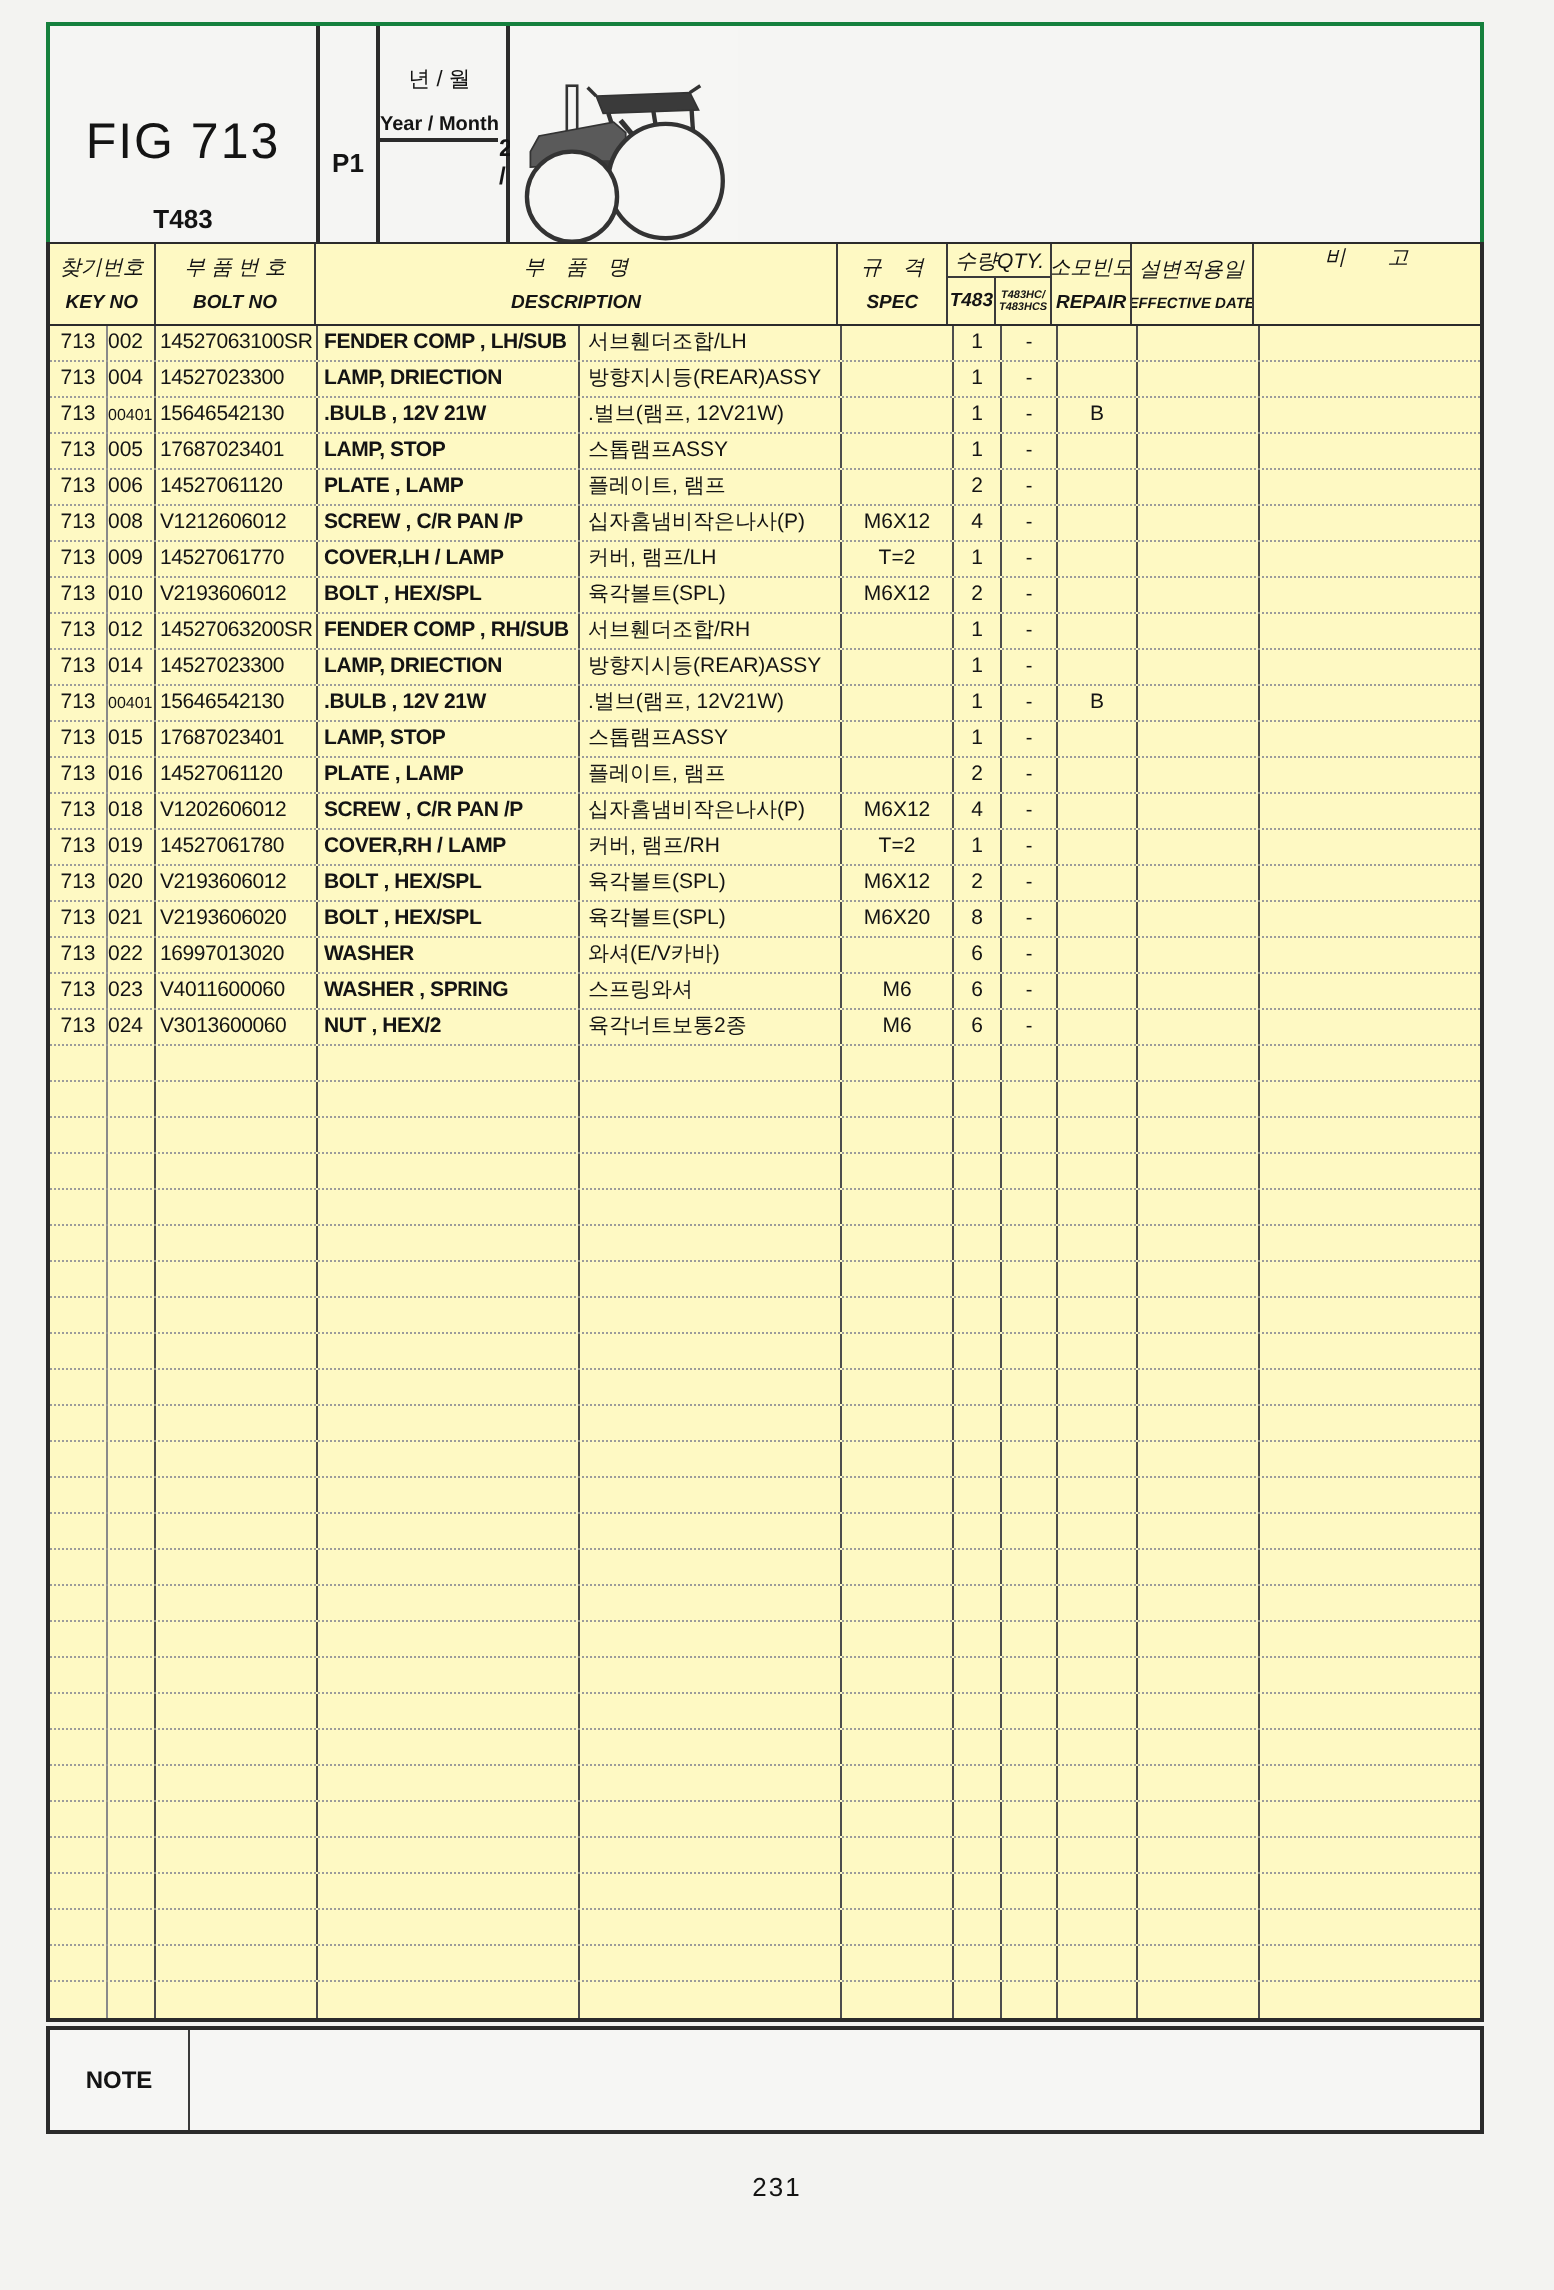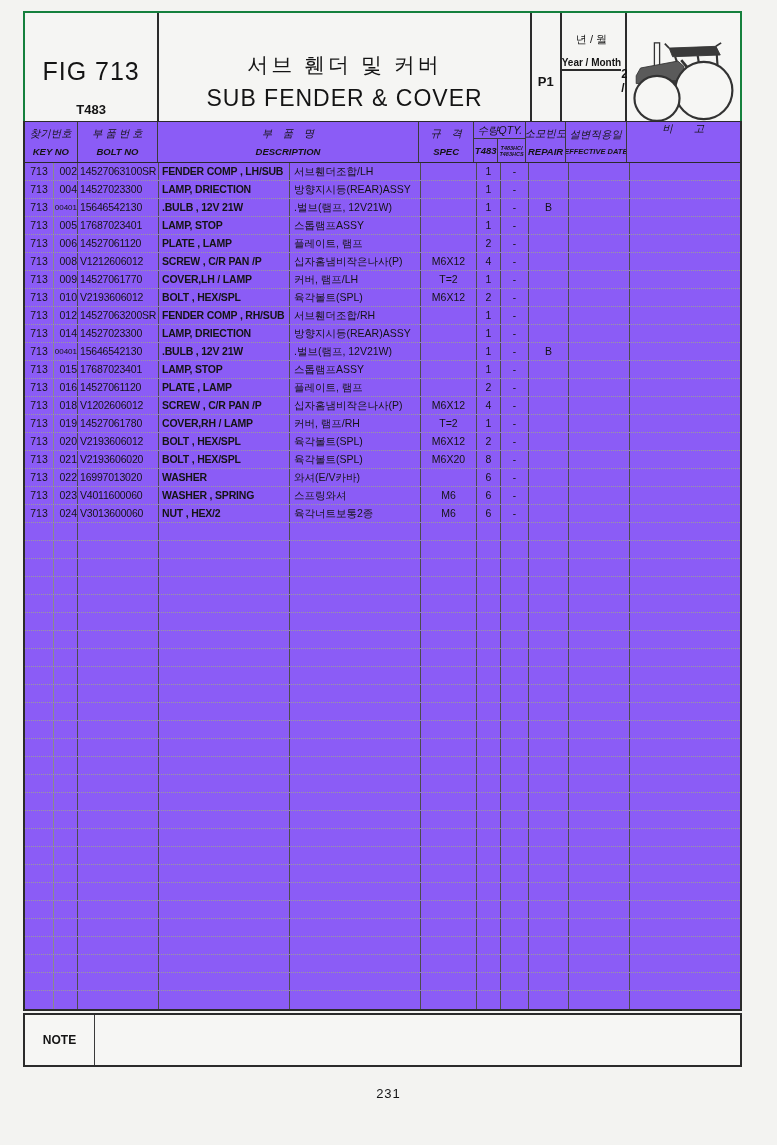--- a/index.html
+++ b/index.html
@@ -37,21 +37,21 @@
   .ym-ko{font-size:11px;margin-bottom:10px;}
   .ym-en{font-size:10px;font-weight:bold;white-space:nowrap;}
   .ym-bottom{flex:1;display:flex;align-items:center;justify-content:center;font-size:12px;font-weight:bold;}
   .cell-tractor{width:114px;display:flex;align-items:center;justify-content:center;background:#f6f6f4;}
   
   .table-box{
     position:absolute;left:23px;top:121px;
     width:719px;
     border:2px solid #2b2b2b;border-top-width:1px;
     box-sizing:border-box;
-    background:#8b5cf6;
+    background:#fef9c3;
   }
   .thead{display:flex;height:41px;border-bottom:1px solid #2b2b2b;box-sizing:border-box;}
   .th{box-sizing:border-box;border-right:1px solid #3a3a3a;display:flex;flex-direction:column;align-items:center;justify-content:space-evenly;overflow:hidden;}
   .th:last-child{border-right:none;}
   .th .ko{font-size:10.5px;font-style:italic;white-space:nowrap;}
   .th .en{font-size:9.5px;font-weight:bold;font-style:italic;white-space:nowrap;}
   .th-key{width:53px;}
   .th-part{width:81px;}
   .th-desc{width:262px;}
   .th-spec{width:56px;}
@@ -64,21 +64,21 @@
   .th-eff{width:61px;}
   .th-eff .en{font-size:7.5px;}
   .th-rem{width:114px;gap:40px;}
   
   .tbody{display:block;}
   .trow{display:flex;height:18px;box-sizing:border-box;border-bottom:1px dotted #9b9b9b;}
   .trow:last-child{border-bottom:none;}
   .td{box-sizing:border-box;border-right:1px solid #4d4d4d;line-height:17px;font-size:10.5px;white-space:nowrap;overflow:hidden;}
   .td:last-child{border-right:none;}
   .c-fig{width:29px;text-align:center;border-right:1px solid #8a8a8a;}
-  .c-key{width:24px;text-align:right;}
+  .c-key{width:24px;text-align:left;}
   .c-key.small{font-size:8px;}
   .c-part{width:81px;padding-left:2px;letter-spacing:-0.2px;}
   .c-den{width:131px;padding-left:3px;letter-spacing:-0.2px;font-weight:bold;}
   .c-dko{width:131px;padding-left:4px;font-size:10.5px;}
   .c-spec{width:56px;text-align:center;}
   .c-q1{width:24px;text-align:center;}
   .c-q2{width:28px;text-align:center;font-size:10px;}
   .c-rep{width:40px;text-align:center;}
   .c-eff{width:61px;}
   .c-rem{width:110px;}
@@ -102,24 +102,20 @@
 </head>
 <body>
 
 <div class="page">
 
   <div class="header-box">
     <div class="hcell cell-fig">
       <div class="fig-label">FIG 713</div>
       <div class="model-code">T483</div>
     </div>
-    <div class="hcell cell-title">
-      <div class="title-ko">서브 휀더 및 커버</div>
-      <div class="title-en">SUB FENDER &amp; COVER</div>
-    </div>
     <div class="hcell cell-p1">P1</div>
     <div class="hcell cell-ym">
       <div class="ym-top">
         <div class="ym-ko">년 / 월</div>
         <div class="ym-en">Year / Month</div>
       </div>
       <div class="ym-bottom">2006 / 12</div>
     </div>
     <div class="hcell cell-tractor">
       <svg width="104" height="96" viewBox="0 0 120 104">

